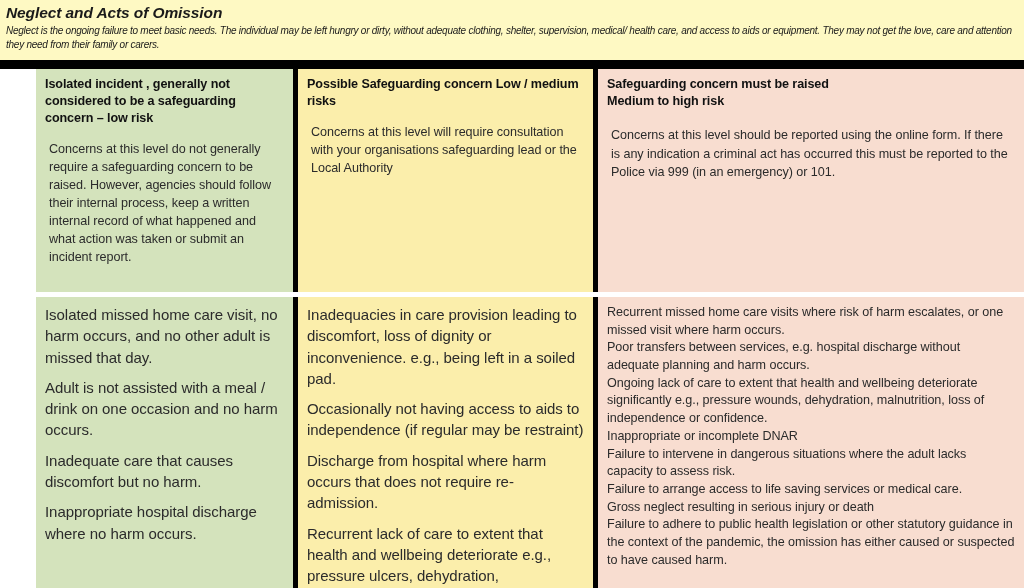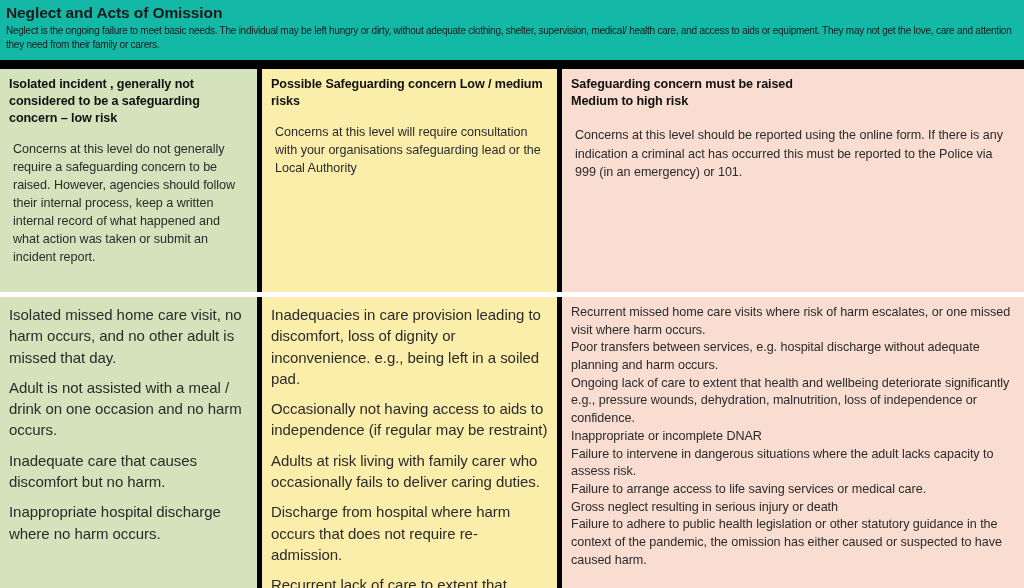--- a/index.html
+++ b/index.html
@@ -18,25 +18,26 @@
     width: 1024px;
     height: 588px;
     position: relative;
     background: #ffffff;
     display: flex;
     flex-direction: column;
   }
 
   
   .header-band {
-    background: #14b8a6;
+    background: #fef9c3;
     padding: 3px 8px 4px 6px;
     flex: 0 0 auto;
     height: 60px;
     overflow: hidden;
+    font-style: italic;
   }
 
   .header-title {
     font-size: 15.5px;
     font-weight: bold;
     color: #1a1a1a;
     letter-spacing: -0.1px;
     line-height: 1.25;
     margin: 0 0 2px 0;
     font-family: "Liberation Sans", sans-serif;
@@ -59,20 +60,21 @@
     border-top: 9px solid #000000;
     border-bottom: 2px solid #000000;
     background: #ffffff;
   }
 
   .row {
     display: flex;
     flex-direction: row;
     width: 100%;
     background: #ffffff;
+    padding-left: 36px;
   }
 
   .row-1 { flex: 0 0 223px; }
   .row-gap {
     flex: 0 0 5px;
     background: #ffffff;
     width: 100%;
   }
   .row-2 { flex: 1 1 auto; min-height: 0; }
 
@@ -176,21 +178,20 @@
         <div class="para">Adult is not assisted with a meal / drink on one occasion and no harm occurs.</div>
         <div class="para">Inadequate care that causes discomfort but no harm.</div>
         <div class="para">Inappropriate hospital discharge where no harm occurs.</div>
       </div>
 
       <div class="vdiv"></div>
 
       <div class="cell col-b">
         <div class="para">Inadequacies in care provision leading to discomfort, loss of dignity or inconvenience. e.g., being left in a soiled pad.</div>
         <div class="para">Occasionally not having access to aids to independence (if regular may be restraint)</div>
-        <div class="para">Adults at risk living with family carer who occasionally fails to deliver caring duties.</div>
         <div class="para">Discharge from hospital where harm occurs that does not require re-admission.</div>
         <div class="para">Recurrent lack of care to extent that health and wellbeing deteriorate e.g., pressure ulcers, dehydration, malnutrition.</div>
       </div>
 
       <div class="vdiv"></div>
 
       <div class="cell col-c">
         <div class="para-c">Recurrent missed home care visits where risk of harm escalates, or one missed visit where harm occurs.</div>
         <div class="para-c">Poor transfers between services, e.g. hospital discharge without adequate planning and harm occurs.</div>
         <div class="para-c">Ongoing lack of care to extent that health and wellbeing deteriorate significantly e.g., pressure wounds, dehydration, malnutrition, loss of independence or confidence.</div>

